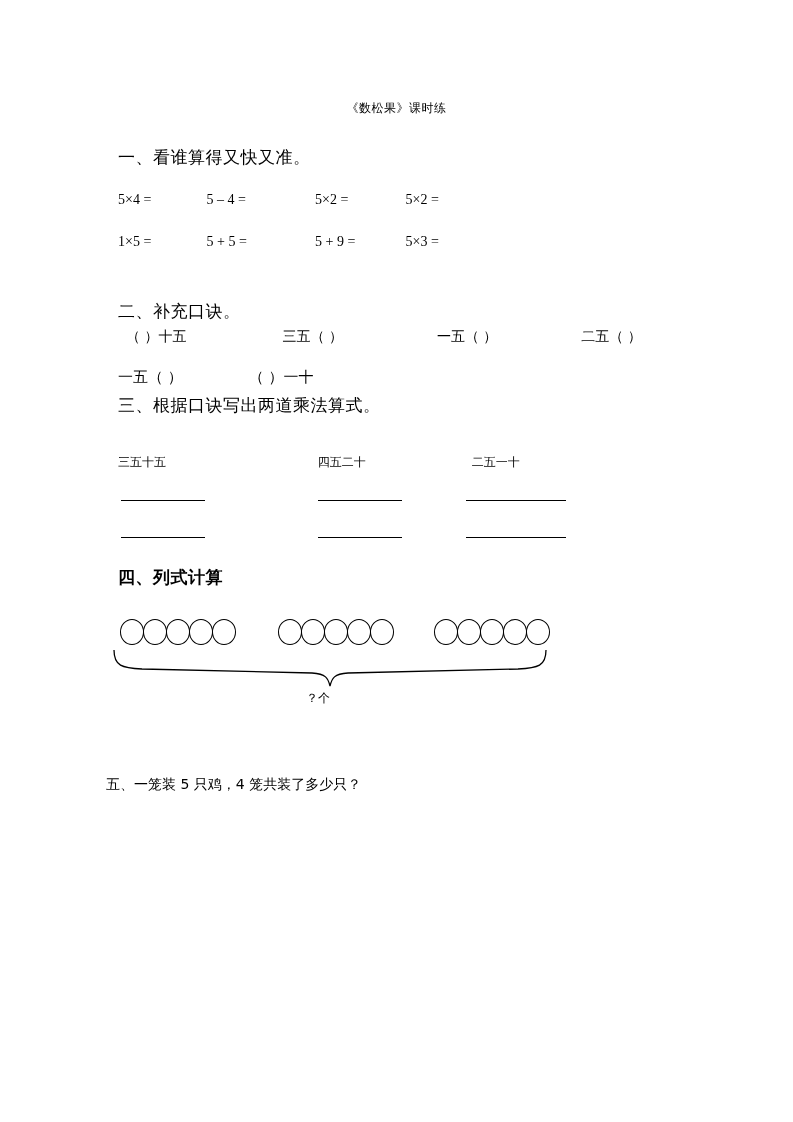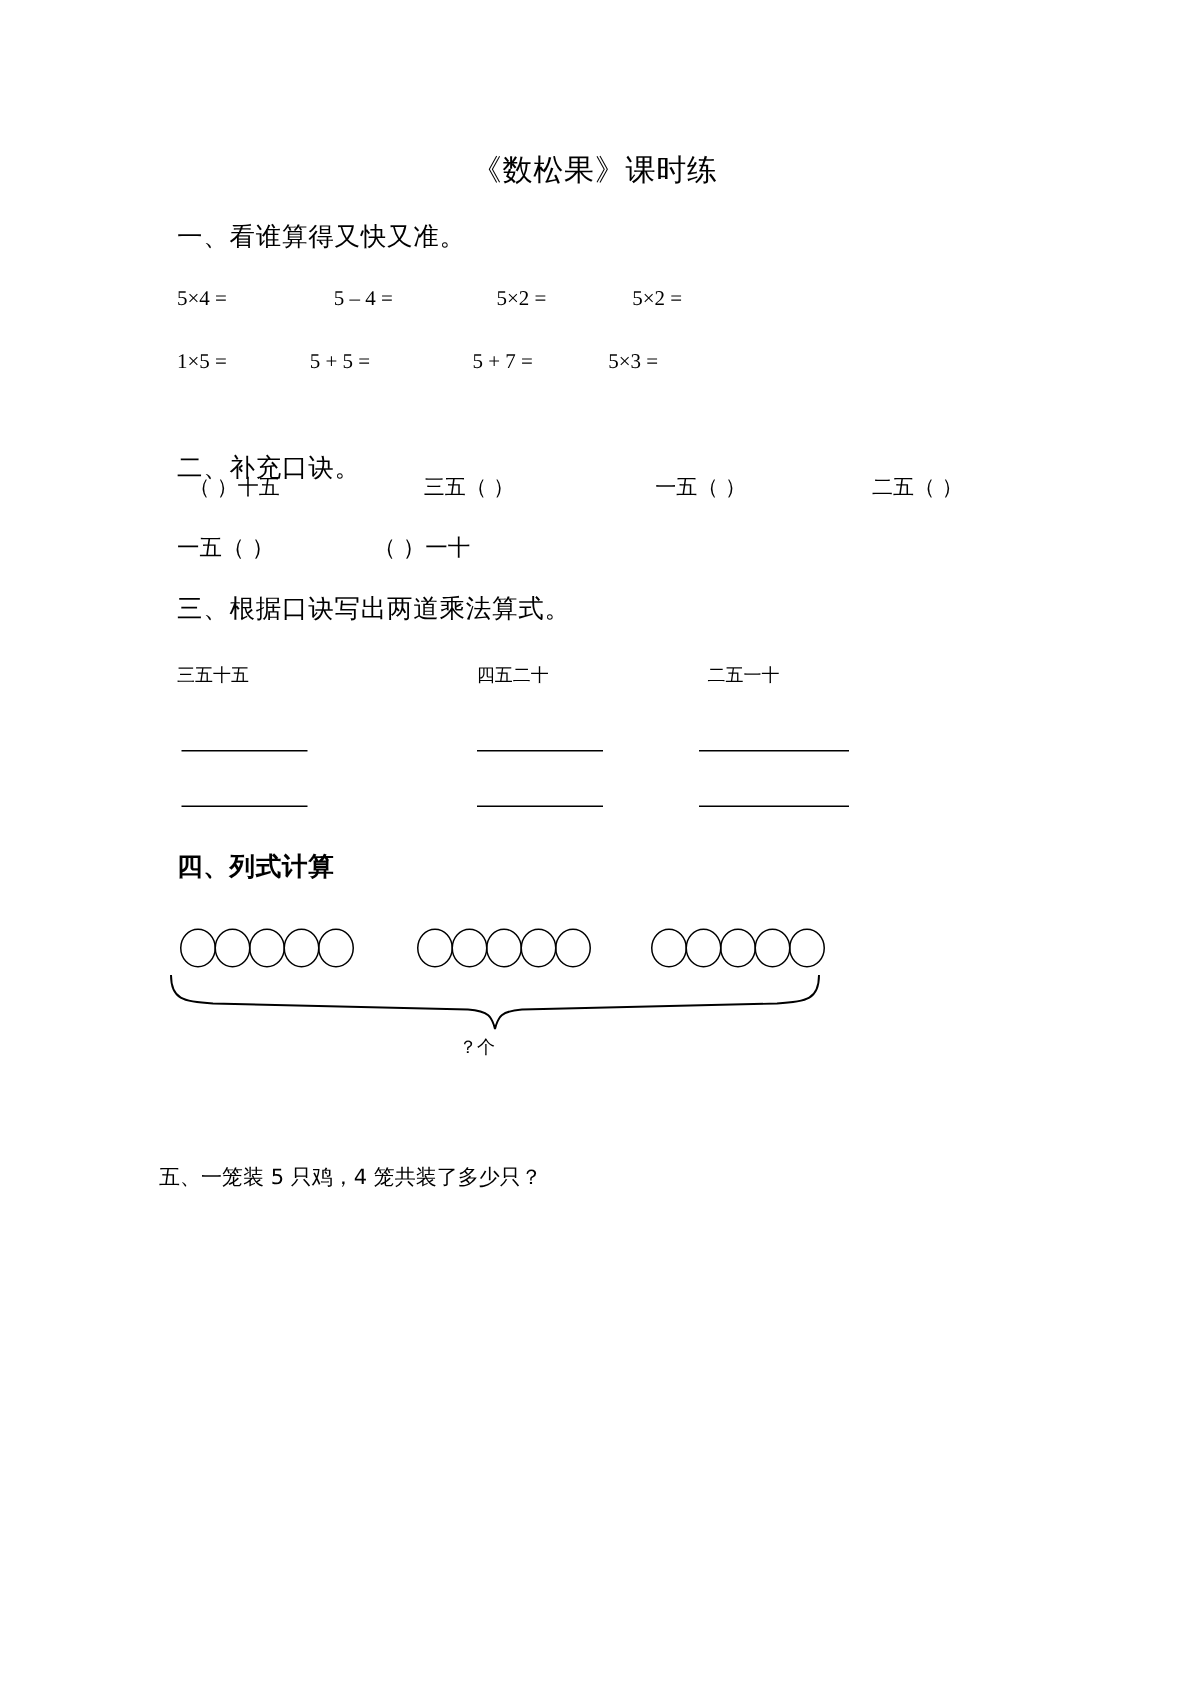--- a/index.html
+++ b/index.html
@@ -20,33 +20,34 @@
     left: 0; top: 0;
     width: 793px;
     height: 1122px;
   }
   .title {
     position: absolute;
     left: 0;
     top: 100px;
     width: 793px;
     text-align: center;
-    font-size: 20px;
+    font-size: 12px;
     font-family: "DejaVu Sans", sans-serif;
     letter-spacing: 0.5px;
   }
   .section-head {
     position: absolute;
     font-size: 17px;
     font-family: "DejaVu Sans", sans-serif;
     letter-spacing: 0.5px;
     white-space: nowrap;
   }
   .cn {
     font-family: "DejaVu Sans", sans-serif;
+    margin-top: 12px;
   }
   .exprline {
     position: absolute;
     font-size: 14px;
     white-space: nowrap;
   }
   .exprline span.item {
     display: inline-block;
   }
   
@@ -89,29 +90,29 @@
 <body>
 
 <div class="page">
 
   <div class="title">《数松果》课时练</div>
 
   <div class="section-head" style="left:118px; top:146px;">一、看谁算得又快又准。</div>
 
   <div class="exprline" style="left:118px; top:192px;">
     <span class="item" style="width:85px;">5×4 =</span>
-    <span class="item" style="width:105px;margin-left:16px;">5 – 4 =</span>
+    <span class="item" style="width:105px;">5 – 4 =</span>
     <span class="item" style="width:87px;">5×2 =</span>
     <span class="item">5×2 =</span>
   </div>
 
   <div class="exprline" style="left:118px; top:234px;">
     <span class="item" style="width:85px;">1×5 =</span>
     <span class="item" style="width:105px;">5 + 5 =</span>
-    <span class="item" style="width:87px;">5 + 7 =</span>
+    <span class="item" style="width:87px;">5 + 9 =</span>
     <span class="item">5×3 =</span>
   </div>
 
   <div class="section-head" style="left:118px; top:272px;margin-top:28px;">二、补充口诀。</div>
 
   <div class="exprline cn" style="left:126px; top:316px; font-size:14px;">
     <span class="item" style="width:152px;">（        ）十五</span>
     <span class="item" style="width:150px;">三五（       ）</span>
     <span class="item" style="width:140px;">一五（       ）</span>
     <span class="item">二五（       ）</span>

